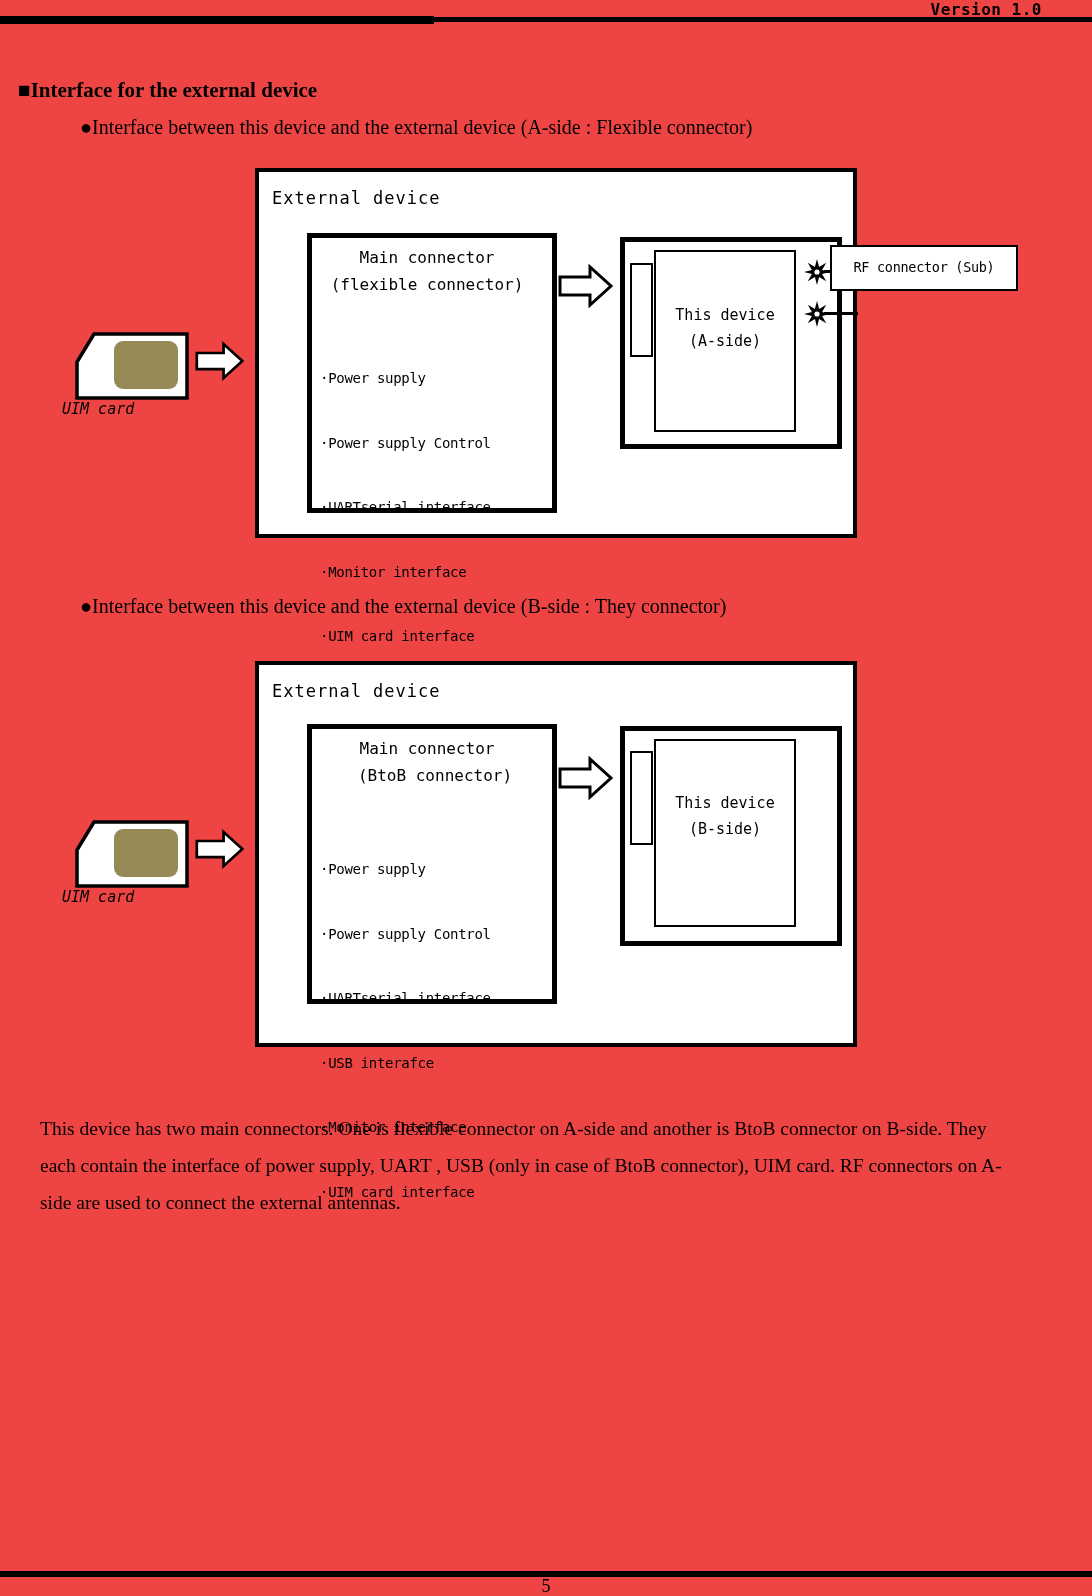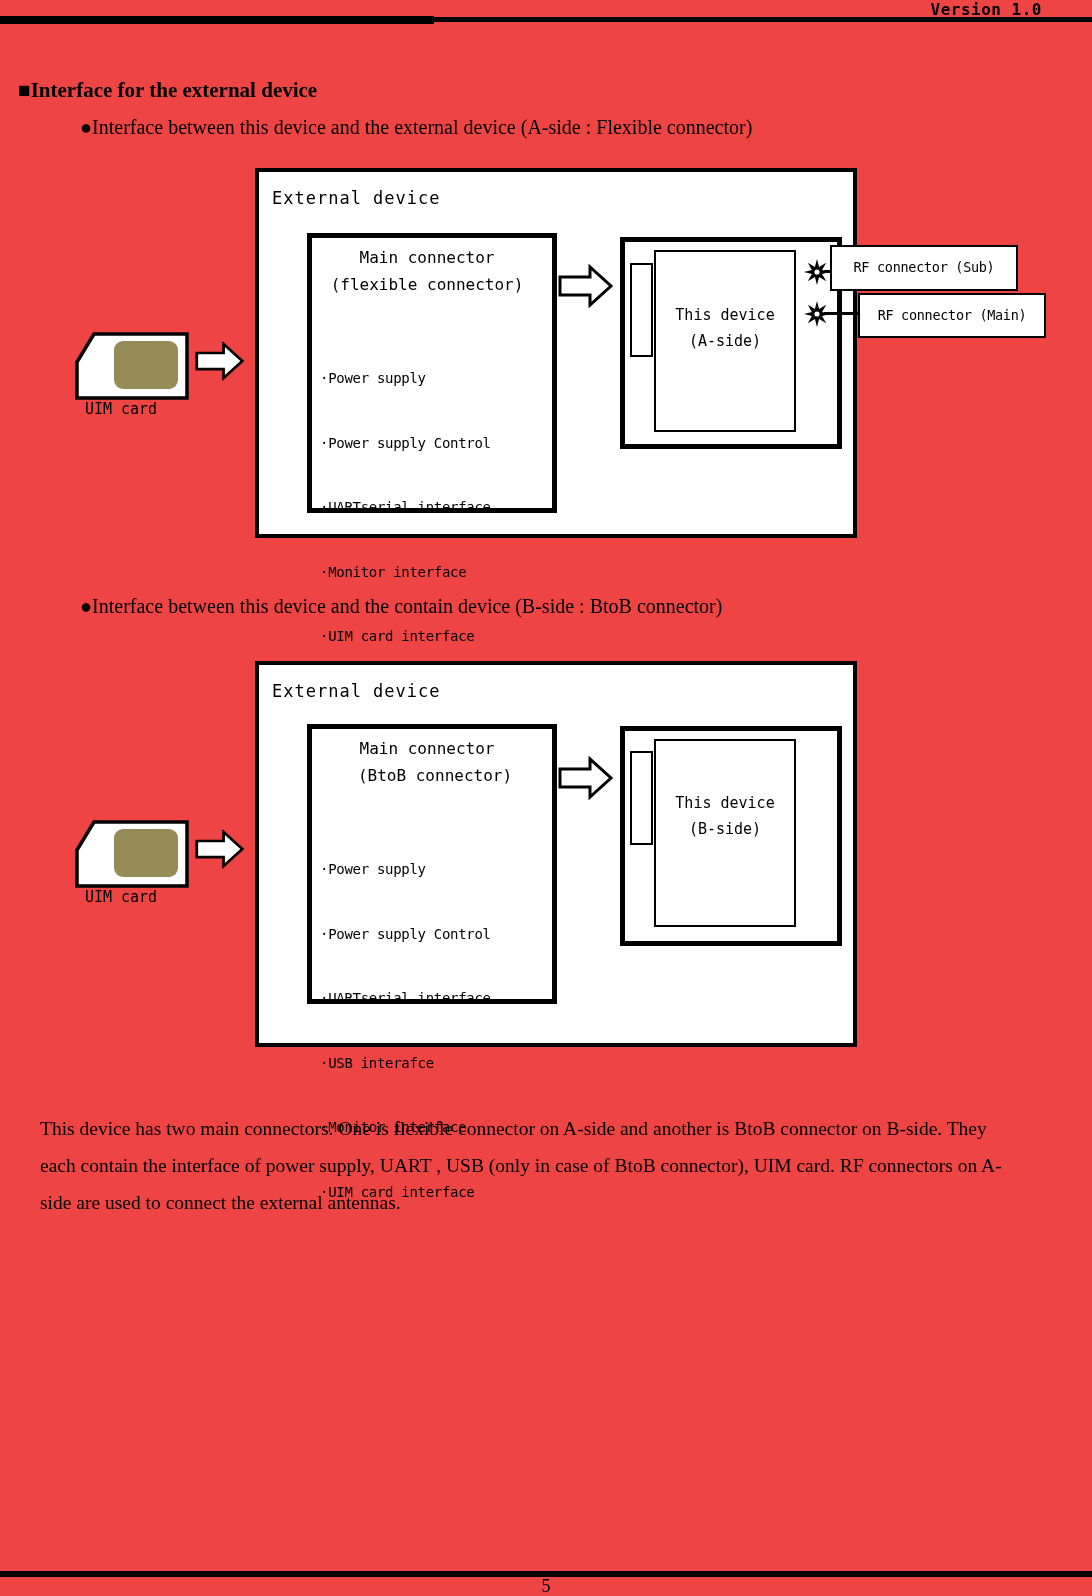--- a/index.html
+++ b/index.html
@@ -16,21 +16,21 @@
   .thick-box { border:4px solid #000; background:#fff; }
   .thicker-box { border:5px solid #000; background:#fff; }
   .thin-box { border:2px solid #000; background:#fff; }
   .ext-label { font-size:17px; letter-spacing:1px; }
   .mc-title { width:240px; text-align:center; font-size:16px; }
   .mc-list { font-size:14px; line-height:21.5px; letter-spacing:-0.3px; white-space:pre; }
   .dev-label { width:170px; text-align:center; font-size:15px; line-height:26px; }
   .rf-box { width:184px; height:42px; border:2px solid #000; background:#fff;
             text-align:center; font-size:13.5px; letter-spacing:-0.3px; }
   .rf-box span { display:block; line-height:40px; }
-  .uim-label { width:118px; text-align:center; font-size:15px; }
+  .uim-label { width:118px; font-size:15px;font-style:italic; }
   .hline { height:3px; background:#000; }
   .para { left:40px; top:1110px; width:965px; font-size:19.5px; line-height:37px; }
   .pagenum { left:0; top:1576px; width:1092px; text-align:center; font-size:18px; }
 </style>
 </head>
 <body>
 
 <div class="page">
 
   <div class="abs version mono">Version 1.0</div>
@@ -73,34 +73,31 @@
   <svg class="abs" style="left:803px;top:300px;" width="28" height="28" viewBox="0 0 28 28">
     <polygon points="27,14 19.1,16.1 23.2,23.2 16.1,19.1 14,27 11.9,19.1 4.8,23.2 8.9,16.1 1,14 8.9,11.9 4.8,4.8 11.9,8.9 14,1 16.1,8.9 23.2,4.8 19.1,11.9" fill="#000"></polygon>
     <circle cx="14" cy="14" r="2.6" fill="#fff"></circle>
   </svg>
   <div class="abs hline" style="left:824px;top:270px;width:34px;"></div>
   <div class="abs hline" style="left:824px;top:312px;width:34px;"></div>
 
   <div class="abs mono rf-box" style="left:830px;top:245px;">
     <span>RF connector (Sub)</span>
   </div>
-  <div class="abs mono rf-box" style="left:858px;top:293px;height:41px;">
-    <span>RF connector (Main)</span>
-  </div>
 
   <svg class="abs" style="left:74px;top:331px;" width="116" height="70" viewBox="0 0 116 70">
     <polygon points="20,3 113,3 113,67 3,67 3,31" fill="#fff" stroke="#000" stroke-width="3.5"></polygon>
     <rect x="40" y="10" width="64" height="48" rx="9" fill="#968b56"></rect>
   </svg>
   <div class="abs mono uim-label" style="left:62px;top:400px;">UIM card</div>
   <svg class="abs" style="left:195px;top:341px;" width="50" height="40" viewBox="0 0 56 44">
     <polygon points="2,13 32,13 32,3 53,22 32,41 32,31 2,31" fill="#fff" stroke="#000" stroke-width="3"></polygon>
   </svg>
 
-  <div class="abs bullet-line" style="top:595px;">●Interface between this device and the contain device (B-side : BtoB connector)</div>
+  <div class="abs bullet-line" style="top:595px;">●Interface between this device and the external device (B-side : They connector)</div>
 
   <div class="abs thick-box" style="left:255px;top:661px;width:594px;height:378px;"></div>
   <div class="abs mono ext-label" style="left:272px;top:681px;">External device</div>
 
   <div class="abs thicker-box" style="left:307px;top:724px;width:240px;height:270px;"></div>
   <div class="abs mono mc-title" style="left:307px;top:739px;">Main connector</div>
   <div class="abs mono mc-title" style="left:307px;top:766px;margin-left:8px;">(BtoB connector)</div>
   <div class="abs mono mc-list" style="left:320px;top:816px;">
     <div>·Power supply</div>
     <div>·Power supply Control</div>

